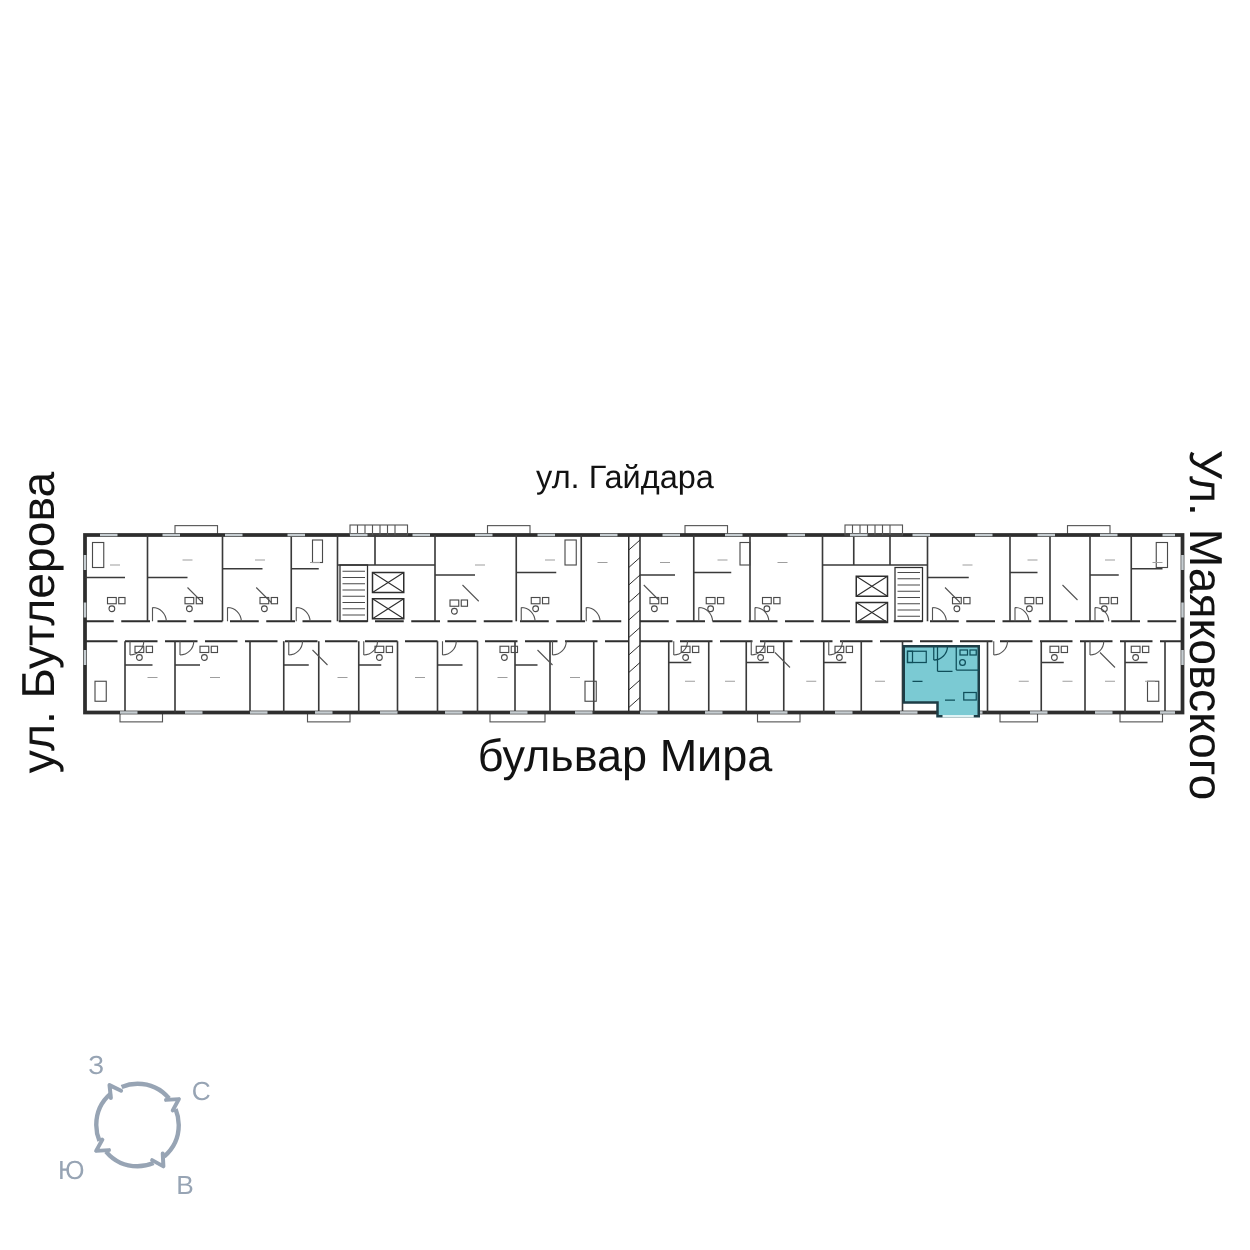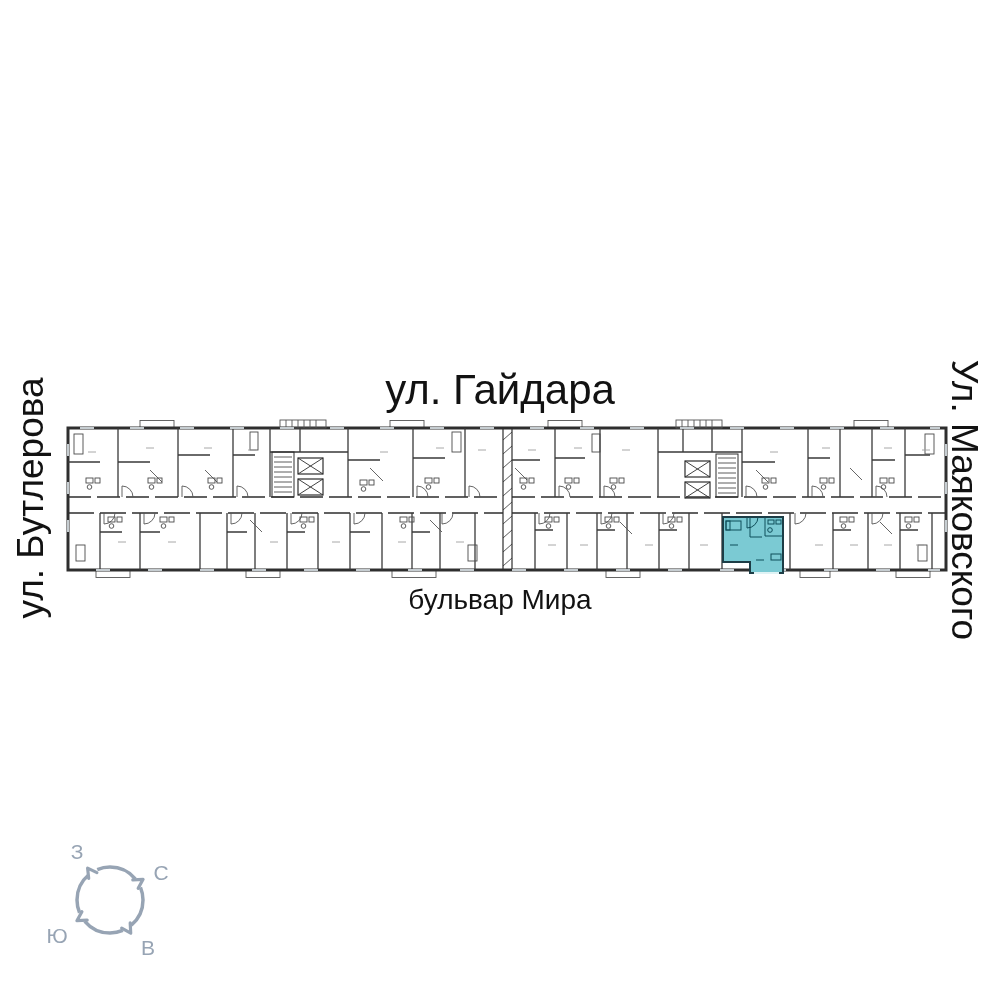--- a/index.html
+++ b/index.html
@@ -3,22 +3,22 @@
 <meta charset="utf-8">
 <style>
   html,body{margin:0;padding:0;}
   body{
     width:1000px;height:1000px;position:relative;overflow:hidden;
     background:#ffffff;
     font-family:"Liberation Sans","DejaVu Sans",sans-serif;
     color:#111;
   }
   .street{position:absolute;color:#121212;white-space:nowrap;}
-  .street-top{top:366px;left:0;width:1000px;text-align:center;font-size:42px;}
-  .street-bottom{top:584px;left:0;width:1000px;text-align:center;font-size:28px;}
+  .street-top{top:366px;left:0;width:1000px;text-align:center;font-size:26px;}
+  .street-bottom{top:584px;left:0;width:1000px;text-align:center;font-size:36px;}
   .street-left{left:31px;top:498px;transform:translate(-50%,-50%) rotate(-90deg);font-size:37px;}
   .street-right{left:964px;top:500px;transform:translate(-50%,-50%) rotate(90deg);font-size:37px;}
   svg{position:absolute;top:0;left:0;}
   .wall{stroke:#2e2e2e;fill:none;}
   .part{stroke:#3a3a3a;stroke-width:1.3;fill:none;}
   .thin{stroke:#4a4a4a;stroke-width:0.9;fill:none;}
   .door{stroke:#555;stroke-width:0.9;fill:none;}
   .micro{stroke:#9e9e9e;stroke-width:0.9;fill:none;}
   .winline{stroke:#c6cdd1;fill:none;}
   .hl{fill:#7bcad3;stroke:#1d3d46;stroke-width:2;}

